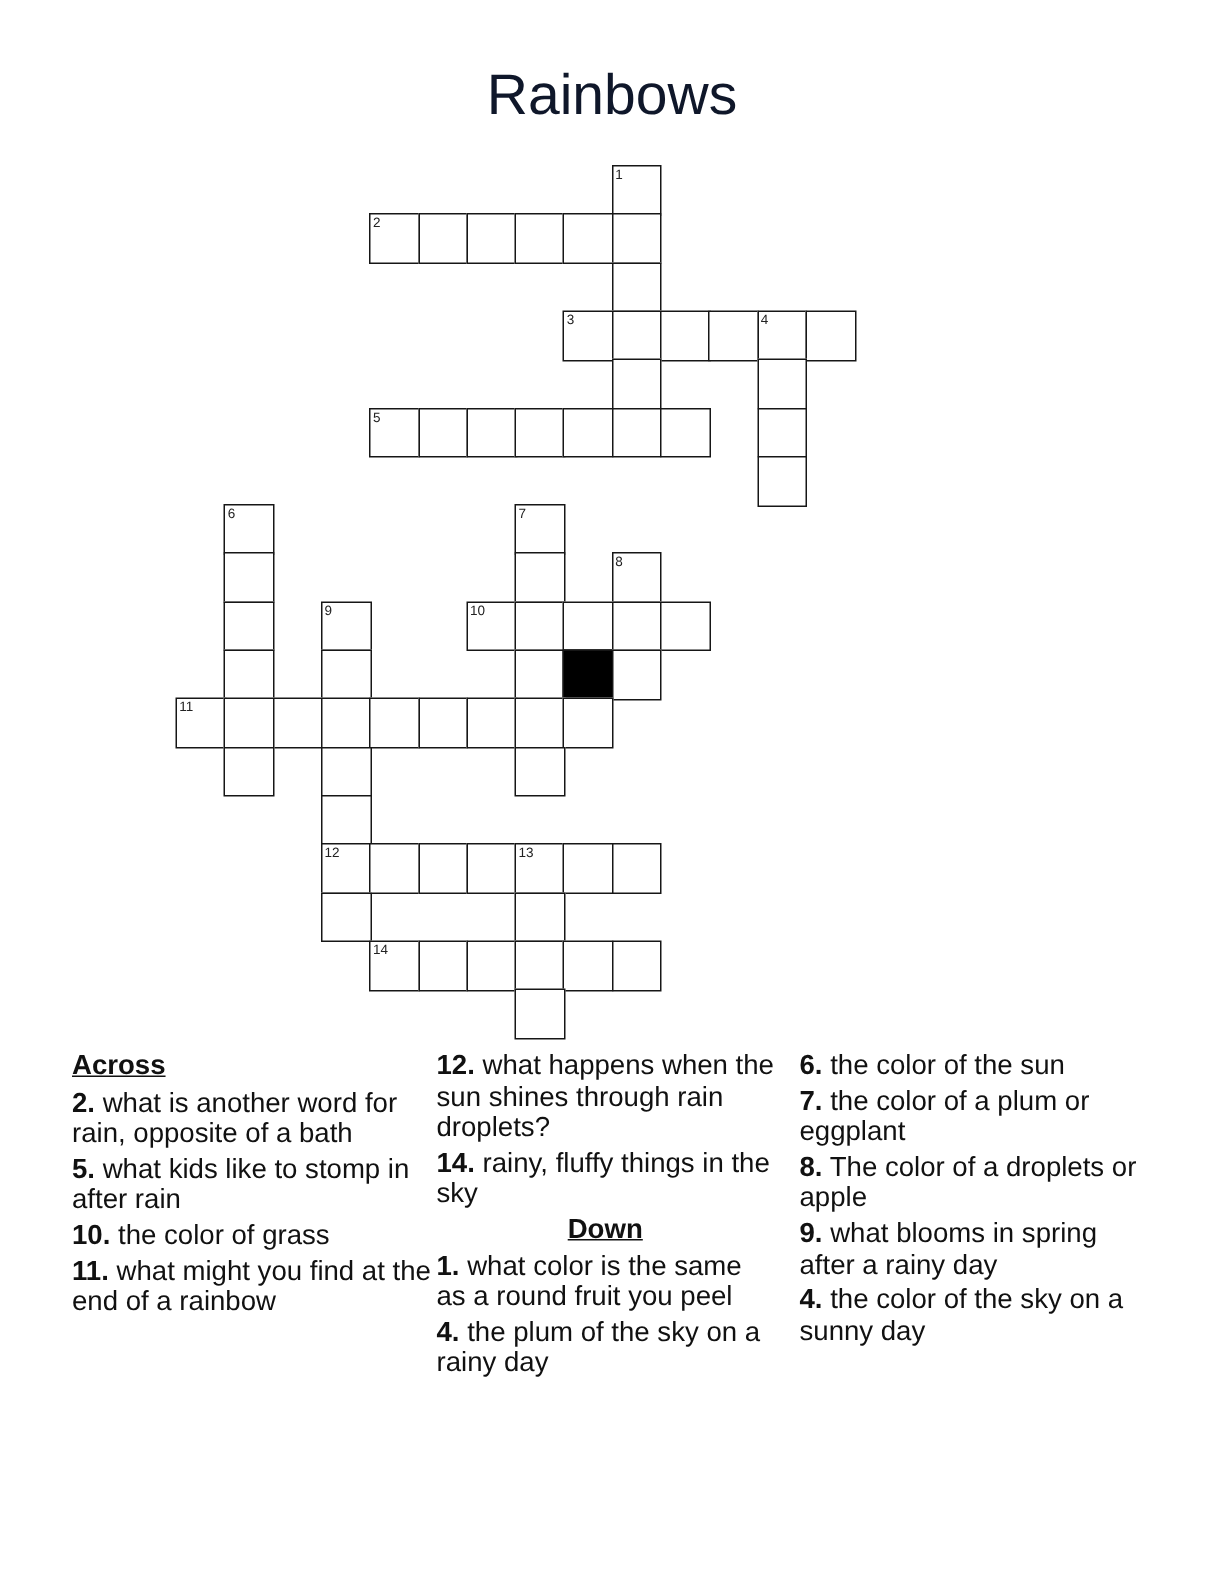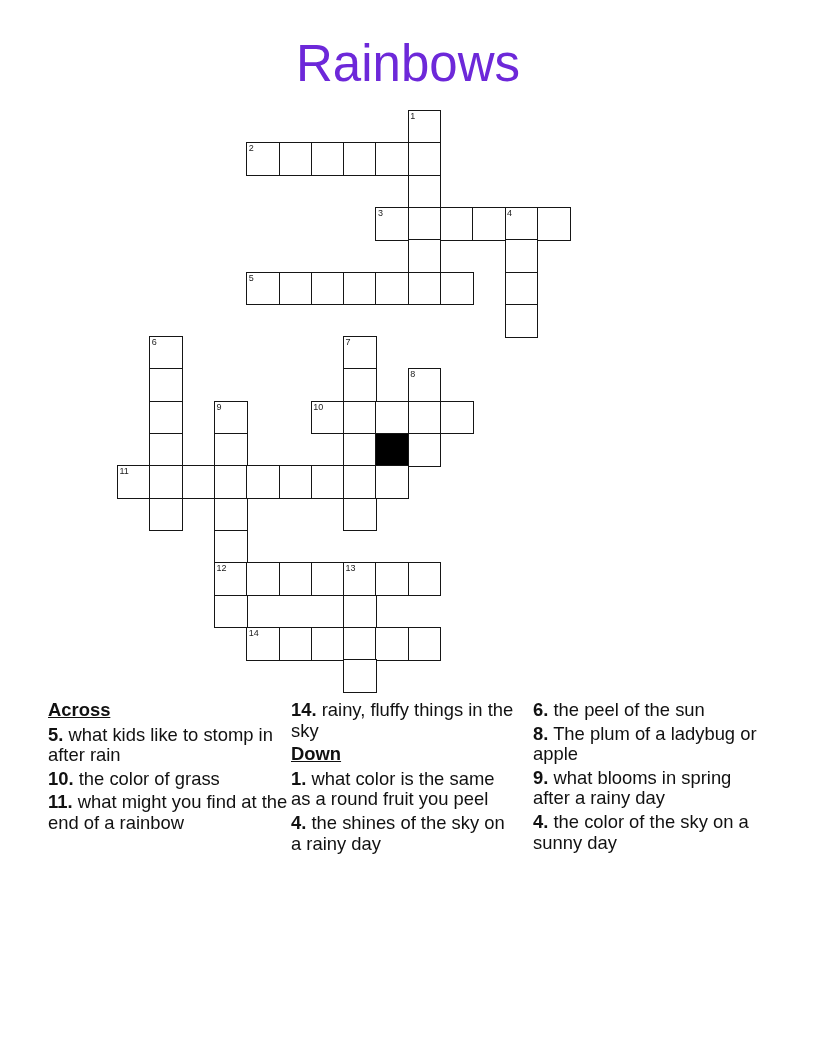--- a/index.html
+++ b/index.html
@@ -1,32 +1,32 @@
 <!DOCTYPE html>
 <html><head>
 <meta charset="utf-8">
 <style>
   html, body { margin: 0; padding: 0; background: #ffffff; }
   body { width: 816px; height: 1056px; position: relative; overflow: hidden;
          font-family: "Liberation Sans", "DejaVu Sans", sans-serif; color: #111; }
   .title { position: absolute; left: 0; width: 816px; top: 34px; text-align: center;
-           font-size: 51px; line-height: 60px; font-weight: normal; color: #6d28d9; }
+           font-size: 38px; line-height: 60px; font-weight: normal; color: #0f172a; }
   .grid { position: absolute; left: 0; top: 0; width: 816px; height: 700px; }
   .cell { position: absolute; box-sizing: border-box; width: 33.8px; height: 33.8px;
           border: 1.6px solid #161616; background: #fff; }
   .cell.black { background: #000; }
   .cell .num { position: absolute; left: 1.5px; top: 0px; font-size: 9px; line-height: 11px; color: #222; }
   .clues { position: absolute; top: 700px; font-size: 18.4px; line-height: 20.6px; color: #111; }
   .clues .heading { font-weight: bold; text-decoration: underline; margin-bottom: 4px; }
   .clues .clue { margin-bottom: 3px; }
   .clues .clue b { font-weight: bold; }
   .col-a { left: 48px; width: 240px; }
   .col-b { left: 291px; width: 225px; }
   .col-c { left: 533px; width: 230px; }
-  .down-heading { margin-top: 1px; }
+  .down-heading { margin-top: 1px; text-align: center; }
 </style>
 </head>
 <body>
 
 <div class="title">Rainbows</div>
 
 <div class="grid" id="grid">
     <div class="cell" style="left: 407.7px; top: 110px;">
       <span class="num">1</span>
     </div>
@@ -123,30 +123,33 @@
     <div class="cell" style="left: 278.5px; top: 626.8px;"></div>
     <div class="cell" style="left: 310.8px; top: 626.8px;"></div>
     <div class="cell" style="left: 343.1px; top: 626.8px;"></div>
     <div class="cell" style="left: 375.4px; top: 626.8px;"></div>
     <div class="cell" style="left: 407.7px; top: 626.8px;"></div>
     <div class="cell" style="left: 343.1px; top: 659.1px;"></div>
   </div>
 
 <div class="clues col-a">
   <div class="heading">Across</div>
+  <div class="clue"><b>2.</b> <span>what is another word for rain, opposite of a bath</span></div>
   <div class="clue"><b>5.</b> <span>what kids like to stomp in after rain</span></div>
   <div class="clue"><b>10.</b> <span>the color of grass</span></div>
   <div class="clue"><b>11.</b> <span>what might you find at the end of a rainbow</span></div>
 </div>
 
 <div class="clues col-b">
+  <div class="clue"><b>12.</b> <span>what happens when the sun shines through rain droplets?</span></div>
   <div class="clue"><b>14.</b> <span>rainy, fluffy things in the sky</span></div>
   <div class="heading down-heading">Down</div>
   <div class="clue"><b>1.</b> <span>what color is the same as a round fruit you peel</span></div>
-  <div class="clue"><b>4.</b> <span>the shines of the sky on a rainy day</span></div>
+  <div class="clue"><b>4.</b> <span>the plum of the sky on a rainy day</span></div>
 </div>
 
 <div class="clues col-c">
-  <div class="clue"><b>6.</b> <span>the peel of the sun</span></div>
-  <div class="clue"><b>8.</b> <span>The plum of a ladybug or apple</span></div>
+  <div class="clue"><b>6.</b> <span>the color of the sun</span></div>
+  <div class="clue"><b>7.</b> <span>the color of a plum or eggplant</span></div>
+  <div class="clue"><b>8.</b> <span>The color of a droplets or apple</span></div>
   <div class="clue"><b>9.</b> <span>what blooms in spring after a rainy day</span></div>
   <div class="clue"><b>4.</b> <span>the color of the sky on a sunny day</span></div>
 </div>
 
 </body></html>

